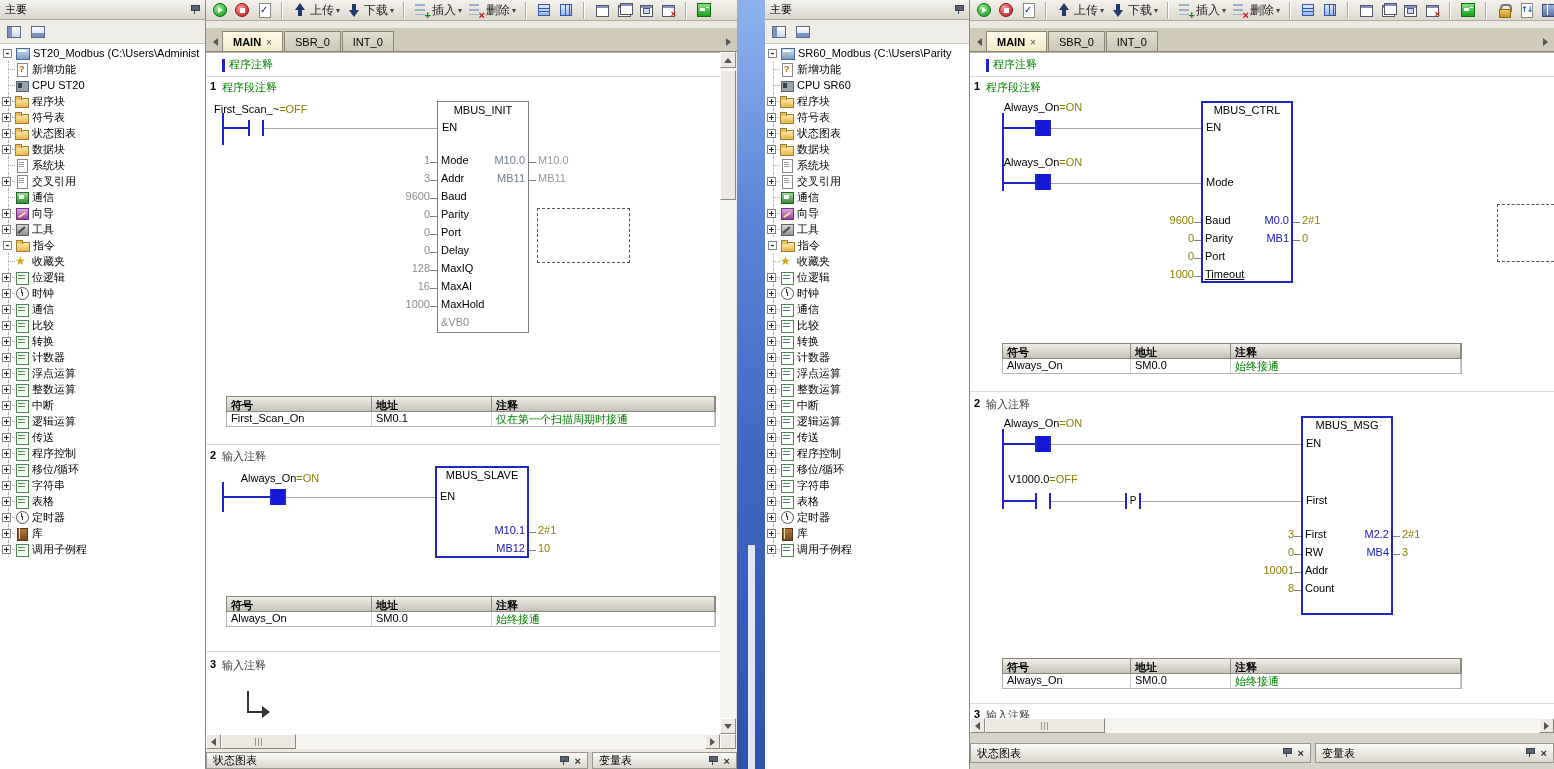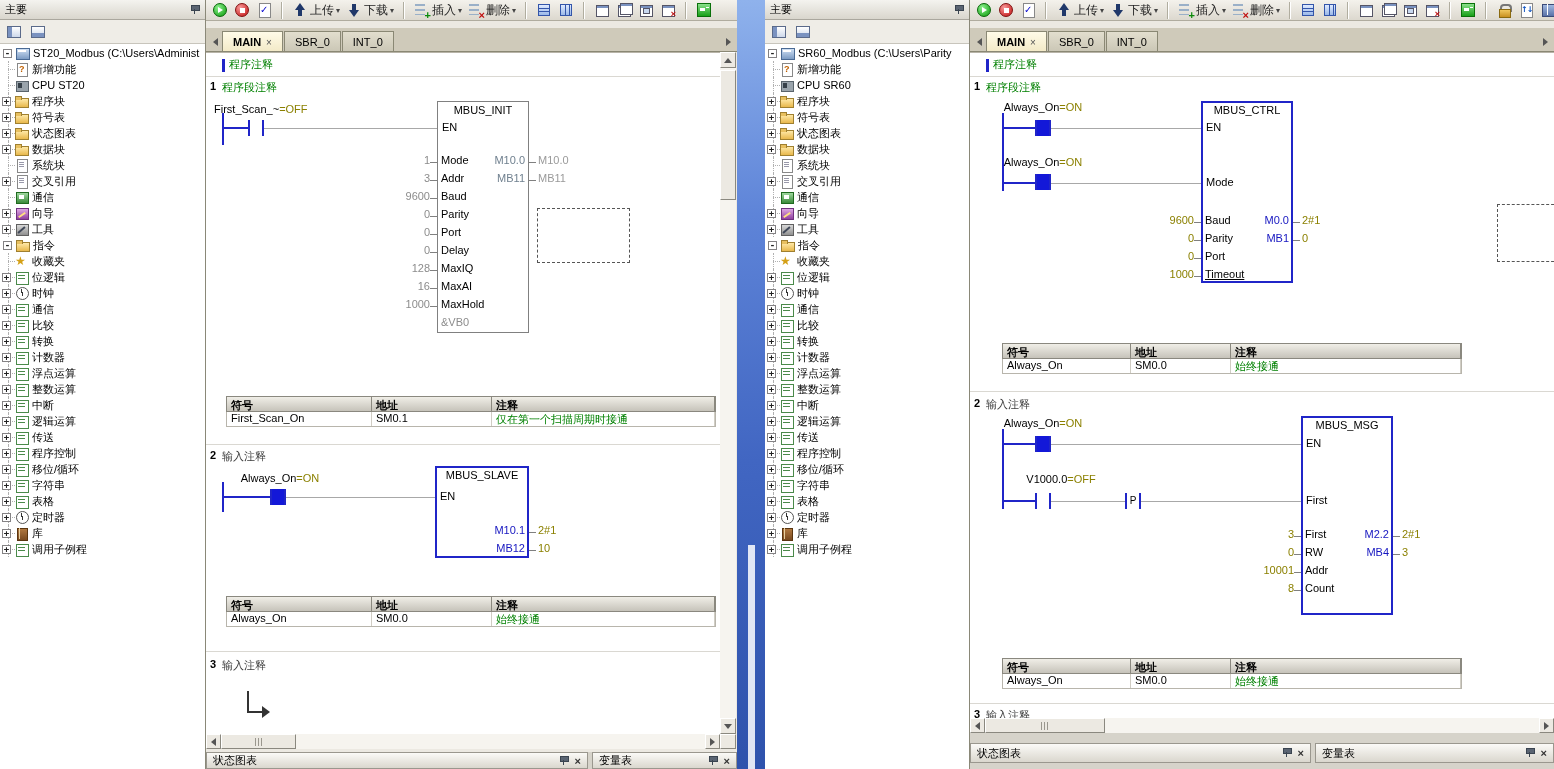--- a/index.html
+++ b/index.html
@@ -1214,21 +1214,21 @@
         <span class="csym">Always_On</span><span class="cval">=ON</span>
       </div>
       <div class="rail" style="left:32px;top:376px;height:80px"></div>
       <div class="wire hot" style="left:32px;top:390px;width:33px"></div>
       <div class="contact on" style="left:65px;top:383px">
         <i class="cbar"></i>
           <i class="cfill"></i>
           <i class="cbar"></i>
       </div>
       <div class="wire" style="left:81px;top:391px;width:250px"></div>
-      <div class="c-label" style="left:36px;top:420px;width:110px">
+      <div class="c-label" style="left:18px;top:420px;width:110px">
         <span class="csym">V1000.0</span><span class="cval">=OFF</span>
       </div>
       <div class="wire hot" style="left:32px;top:447px;width:33px"></div>
       <div class="contact" style="left:65px;top:440px">
         <i class="cbar"></i>
           <i class="cfill"></i>
           <i class="cbar"></i>
       </div>
       <div class="wire" style="left:81px;top:448px;width:74px"></div>
       <div class="contact" style="left:155px;top:440px">

